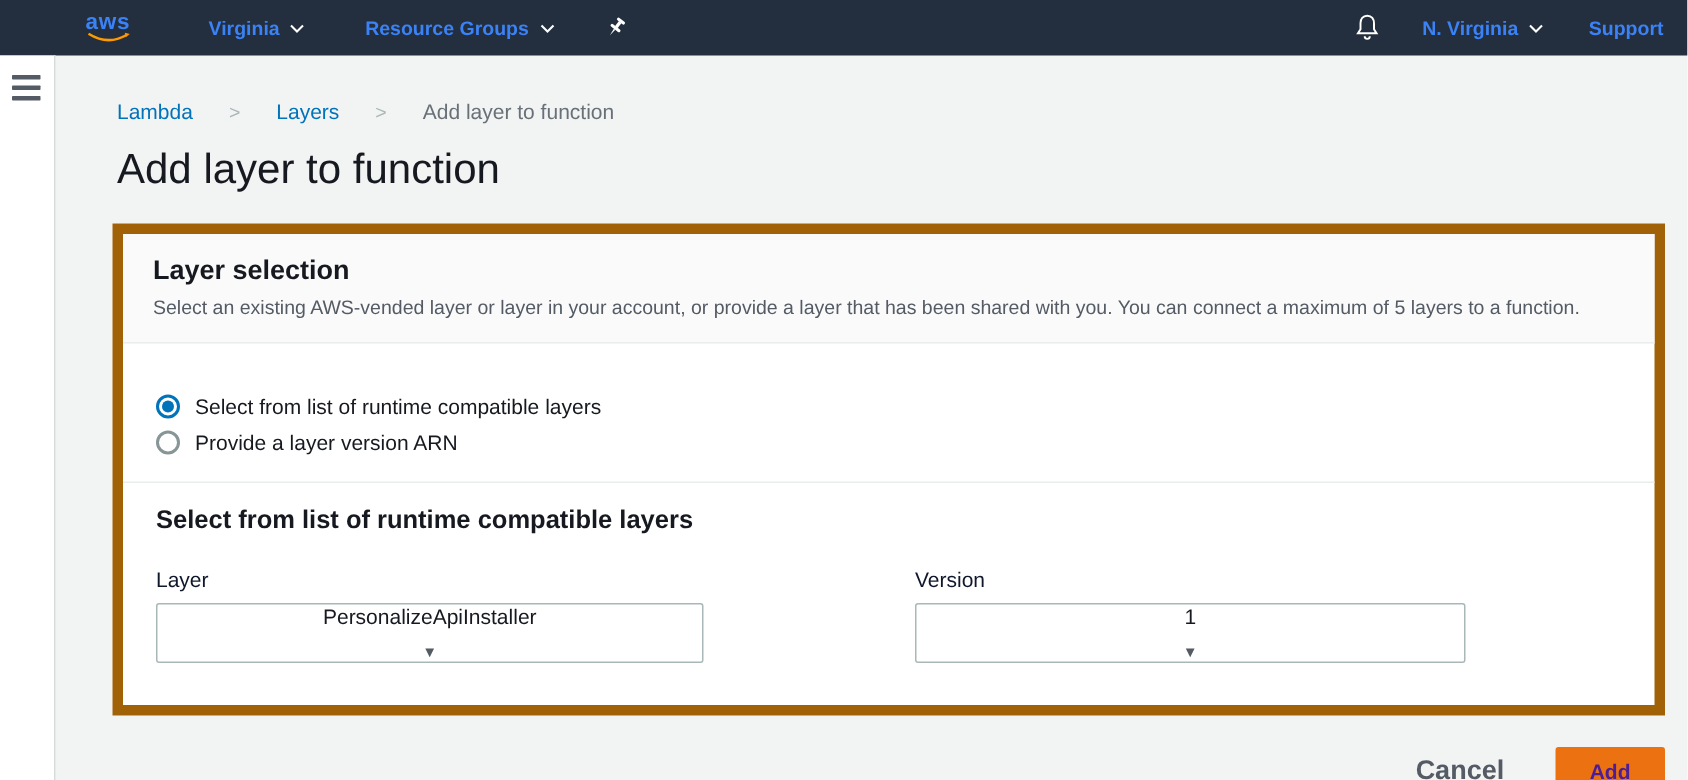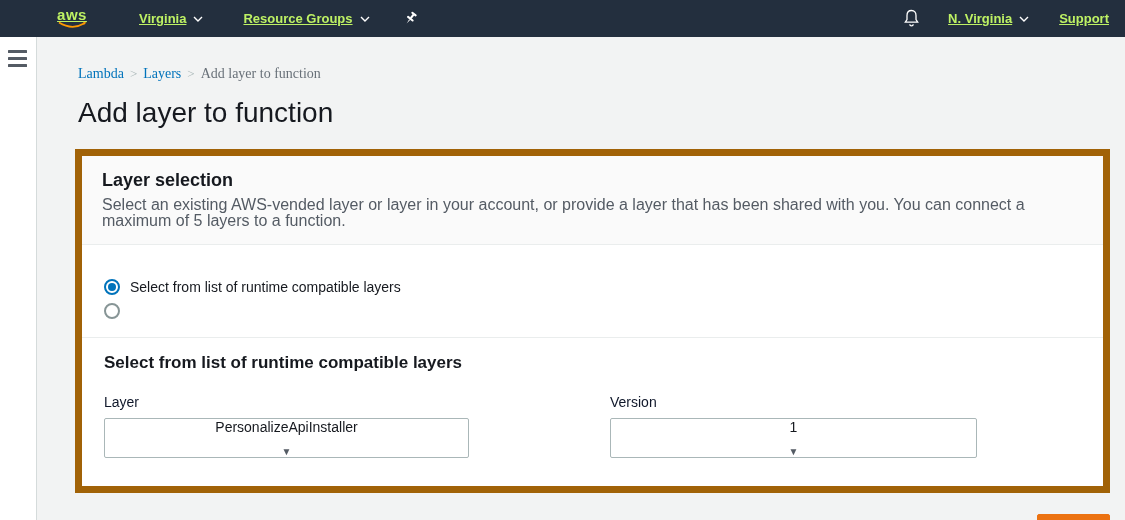--- a/index.html
+++ b/index.html
@@ -10,23 +10,22 @@
     position: relative;
     overflow: hidden;
     color: #16191f;
   }
 
   
   .topnav {
     height: 37px;
     background: #232f3e;
     display: flex;
-    color: #bef264;
+    color: #3b82f6;
     font-size: 13px;
-    text-decoration: underline;
   }
   .nav-left { display: flex; align-items: center; }
   .nav-right { margin-left: auto; display: flex; align-items: center; margin-right: 10px; }
   .logo { margin-left: 57px; display: flex; flex-direction: column; align-items: center; cursor: pointer; }
   .logo-text { font-weight: 700; font-size: 15px; line-height: 13px; letter-spacing: 0.5px; }
   .nav-item { display: flex; align-items: center; gap: 7px; font-weight: 700; cursor: pointer; }
   .nav-item.svc { margin-left: 52px; }
   .nav-item.rg  { margin-left: 40px; }
   .nav-pin { margin-left: 33px; cursor: pointer; display: flex; align-items: center; }
   .nav-bell { cursor: pointer; display: flex; align-items: center; }
@@ -37,39 +36,39 @@
   
   .sidebar {
     position: absolute; left: 0; top: 37px; bottom: 0; width: 37px;
     background: #ffffff; border-right: 1px solid #d5dbdb;
   }
   .hamburger { margin: 13px 0 0 8px; cursor: pointer; width: 19px; }
   .hamburger .bar { display: block; width: 19px; height: 3px; background: #545b64; margin-bottom: 4px; border-radius: 0.5px; }
 
   
   .main { margin-left: 37px; }
-  .breadcrumb { margin: 29px 0 0 41px; font-size: 14px; display: flex; align-items: flex-end; gap: 6px; font-family: Liberation Serif, serif; }
+  .breadcrumb { margin: 29px 0 0 41px; font-size: 14px; display: flex; align-items: flex-end; gap: 24px; }
   .breadcrumb a { color: #0073bb; text-decoration: none; cursor: pointer; }
   .breadcrumb .sep { color: #aab7b8; font-size: 13px; }
   .breadcrumb .current { color: #687078; }
   .page-title { margin: 14px 0 0 41px; font-size: 28px; font-weight: 400; color: #16191f; line-height: 33px; }
 
   
   .card {
     margin: 20px 15px 0 38px;
     background: #ffffff;
     border: 7px solid #a16207;
   }
   .card-header {
     background: #fafafa;
     border-bottom: 1px solid #eaeded;
     padding: 13px 20px 15px 20px;
   }
   .card-header h2 { font-size: 18px; font-weight: 700; color: #16191f; line-height: 22px; }
-  .card-header p { font-size: 16px; color: #545b64; margin-top: 6px; line-height: 16px; }
+  .card-header p { font-size: 13px; color: #545b64; margin-top: 6px; line-height: 16px; }
   .card-body { padding: 0 22px 28px 22px; }
   .radio-group { padding-top: 34px; }
   .radio-row { display: flex; align-items: center; gap: 10px; font-size: 14px; color: #16191f; cursor: pointer; }
   .radio-row + .radio-row { margin-top: 8px; }
   .radio {
     width: 16px; height: 16px; border-radius: 50%;
     border: 2px solid #879596; background: #ffffff; flex: 0 0 auto;
     display: flex; align-items: center; justify-content: center;
   }
   .radio.selected { border-color: #0073bb; }
@@ -185,20 +184,21 @@
     <div class="card-body">
       <div class="radio-group">
         <label class="radio-row">
           <span class="radio selected">
               <span class="dot"></span>
             </span>
           <span>Select from list of runtime compatible layers</span>
         </label>
         <label class="radio-row">
           <span class="radio"></span>
+          <span>Provide a layer version ARN</span>
         </label>
       </div>
 
       <div class="divider"></div>
 
       <h3 class="section-title">Select from list of runtime compatible layers</h3>
 
       <div class="fields">
         <div class="field">
           <span class="field-label">Layer</span>

